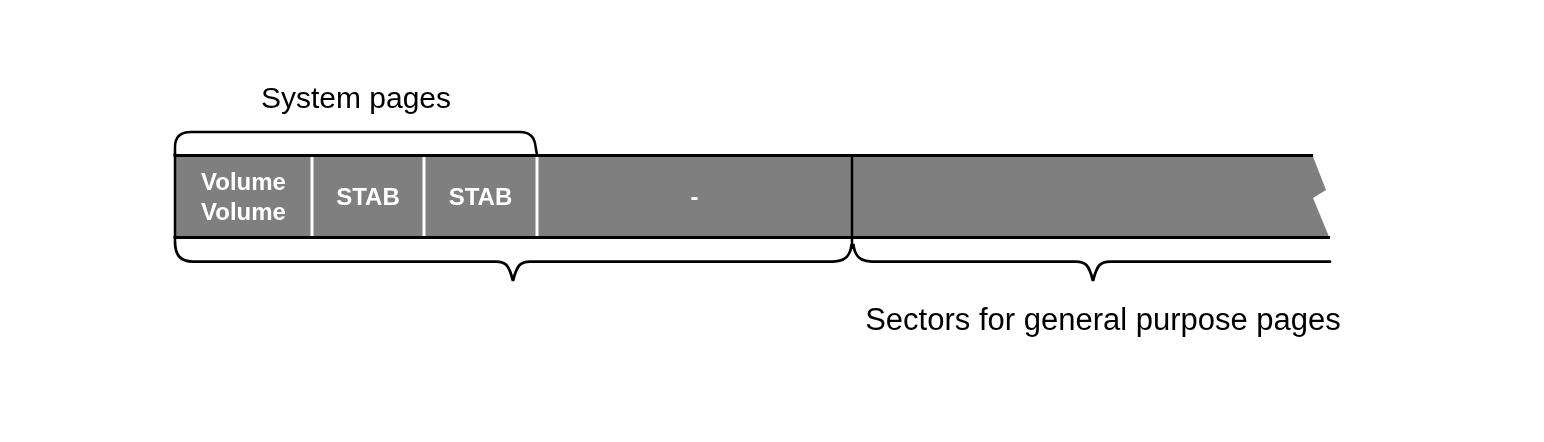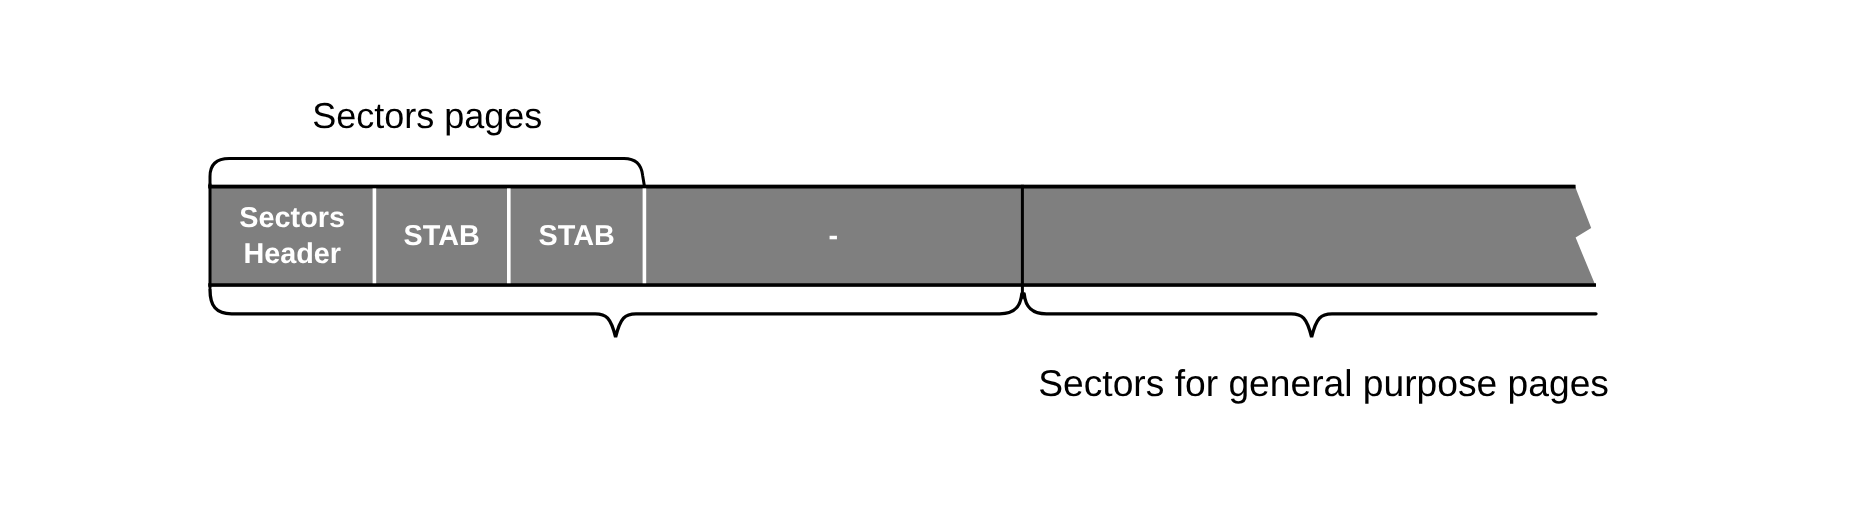--- a/index.html
+++ b/index.html
@@ -79,23 +79,23 @@
 
     <line x1="852" y1="154" x2="852" y2="249" stroke="#000000" stroke-width="2.5"></line>
 
     <path d="M 175 155 L 175 147 Q 175 132 191 132 L 520 132 Q 534 132 535.5 146 L 537 155" fill="none" stroke="#000000" stroke-width="2.5" stroke-linecap="round"></path>
 
     <path d="M 175 241 C 175 255 180 261.5 193 261.5 L 496 261.5 C 505 261.5 509 264.5 513 281 C 517 264.5 521 261.5 530 261.5 L 833 261.5 C 846 261.5 850.5 255 851.5 245" fill="none" stroke="#000000" stroke-width="2.75" stroke-linecap="round"></path>
 
     <path d="M 853.5 245 C 854.5 255 859 261.5 872 261.5 L 1076 261.5 C 1085 261.5 1089 264.5 1093 281 C 1097 264.5 1101 261.5 1110 261.5 L 1330 261.5" fill="none" stroke="#000000" stroke-width="2.75" stroke-linecap="round"></path>
   </svg>
 
-  <div class="txt title-label">Sectors pages</div>
+  <div class="txt title-label">System pages</div>
 
-  <div class="cell cell-0">Sectors Header</div>
+  <div class="cell cell-0">Volume Volume</div>
   <div class="cell cell-1">STAB</div>
   <div class="cell cell-2">STAB</div>
   <div class="cell cell-3">-</div>
   <div class="cell cell-4"></div>
 
   <div class="txt brace-label brace-label-1">Sectors for general purpose pages</div>
 
 </div>
 
 </body></html>

